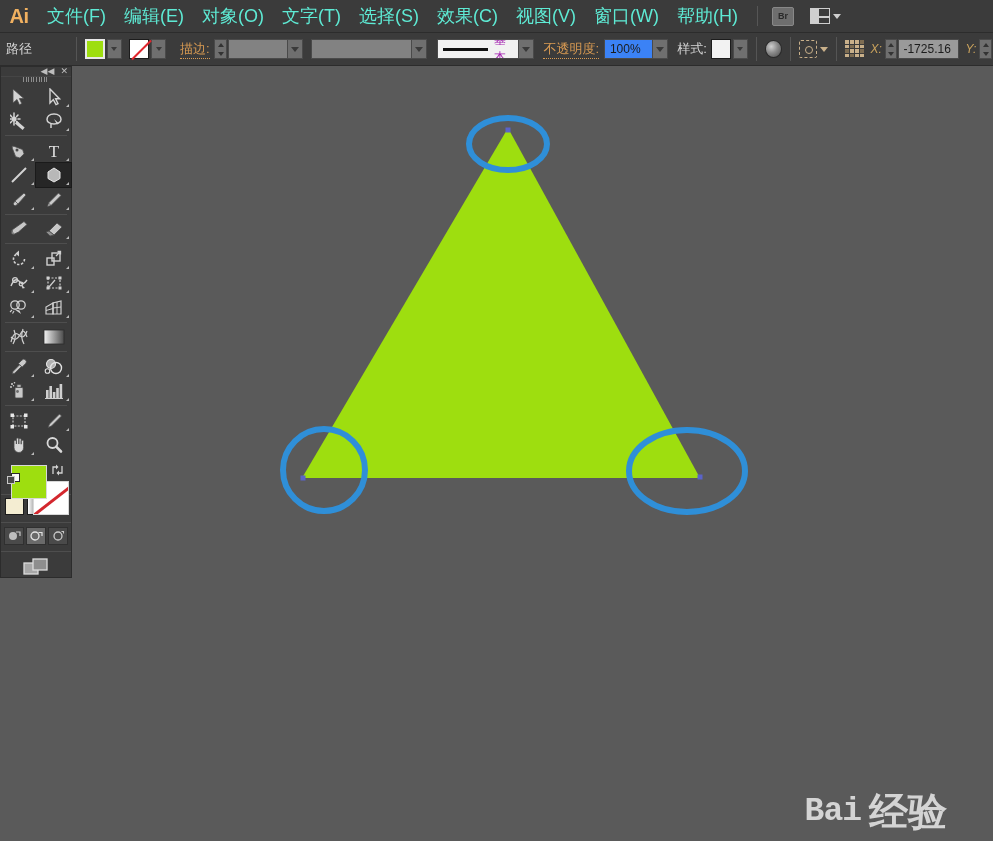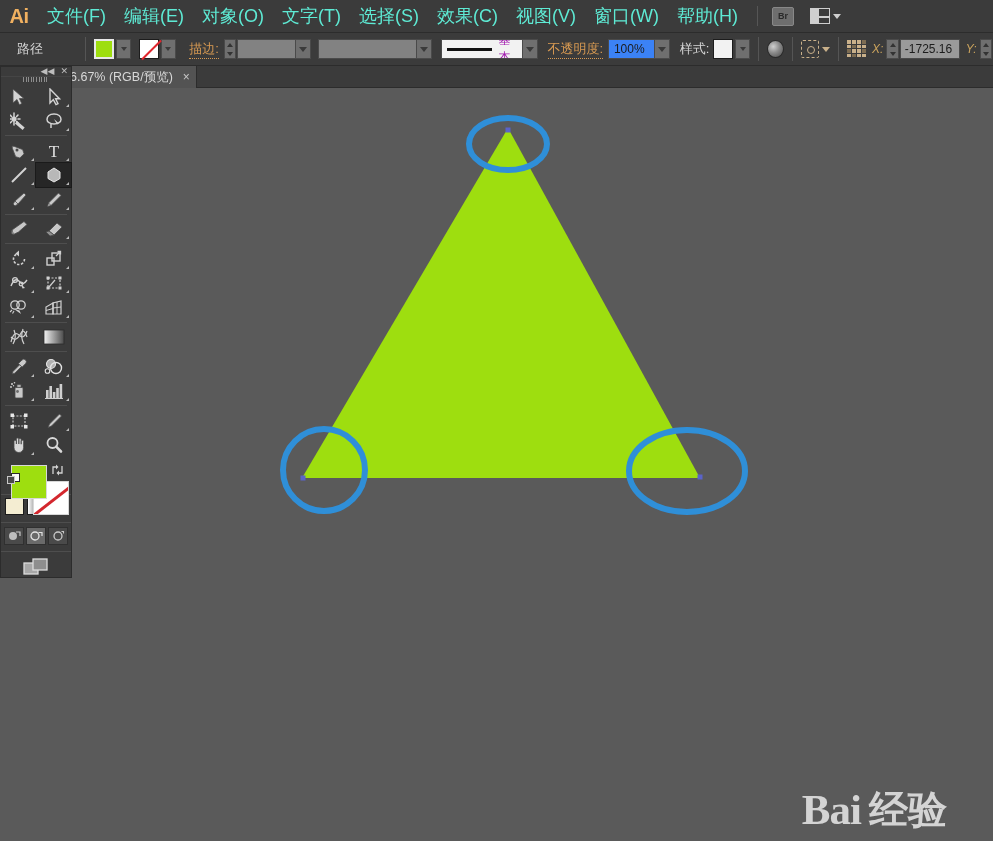--- a/index.html
+++ b/index.html
@@ -58,21 +58,21 @@
   }
   .caret-d {
     width: 0; height: 0; border-left: 4px solid transparent;
     border-right: 4px solid transparent; border-top: 5px solid #cfcfcf;
   }
 
   
   .controlbar {
     position: absolute; left: 0; top: 33px; width: 993px; height: 33px;
     background: #3b3b3b;
-    display: flex; align-items: center; padding-left: 17px;
+    display: flex; align-items: center; padding-left: 6px;
     border-bottom: 1px solid #2c2c2c;
   }
   .ctl-label { color: #d6d6d6; font-size: 13px; white-space: nowrap; }
   .ctl-label.orange { color: #d89a52; border-bottom: 1px dotted #d89a52; }
   .ctl-sep { width: 1px; height: 24px; background: #555; margin: 0 8px; }
 
   .swatch-group { display: flex; align-items: center; }
   .swatch {
     width: 20px; height: 20px; border: 1px solid #1c1c1c;
     background: #fff; position: relative;
@@ -258,23 +258,23 @@
     padding-top: 5px; border-top: 1px solid #4e4e4e;
   }
 
   
   .watermark {
     position: absolute; right: 46px; bottom: 10px;
     text-align: left; pointer-events: none; user-select: none;
   }
   .wm-top { display: flex; align-items: center; gap: 4px; }
   .wm-baidu {
-    font-size: 43px; font-weight: bold; color: #d4d4d4;
+    font-size: 33px; font-weight: bold; color: #d4d4d4;
     letter-spacing: -1px; line-height: 1;
-    font-family: Liberation Serif, serif;
+    font-family: Liberation Mono, monospace;
   }
   .wm-paw { position: relative; width: 74px; height: 46px; }
   .wm-du {
     position: absolute; left: 6px; top: 13px; font-size: 28px;
     font-weight: bold; color: #6f6f6f; line-height: 1; z-index: 2;
     font-family: "DejaVu Sans", "Liberation Sans", sans-serif;
   }
   .wm-cn {
     font-size: 39px; font-weight: bold; color: #d4d4d4; line-height: 1;
     margin-left: 4px;
@@ -420,26 +420,20 @@
         <div class="sp-dn"></div>
     </div>
     <div class="coord-field">-1725.16</div>
     <div class="coord-label">Y:</div>
     <div class="spinner">
       <div class="sp-up"></div>
         <div class="sp-dn"></div>
     </div>
   </div>
 
-  <div class="tabbar">
-    <div class="doc-tab">
-      <span class="ttl">6.67% (RGB/预览)</span>
-      <span class="xclose">×</span>
-    </div>
-  </div>
 
   <div class="canvas">
     <svg width="993" height="753" viewBox="0 0 993 753">
 
       <polygon id="tri" fill="#9ede0f" points="508,40 700,390 302,390"></polygon>
 
       <ellipse id="ann0" fill="none" cx="508" cy="56" rx="39" ry="26" stroke="#2f8fd8" stroke-width="6"></ellipse>
       <ellipse id="ann1" fill="none" cx="324" cy="382" rx="41" ry="41" stroke="#2f8fd8" stroke-width="6"></ellipse>
       <ellipse id="ann2" fill="none" cx="687" cy="383" rx="58" ry="41" stroke="#2f8fd8" stroke-width="6"></ellipse>
 

